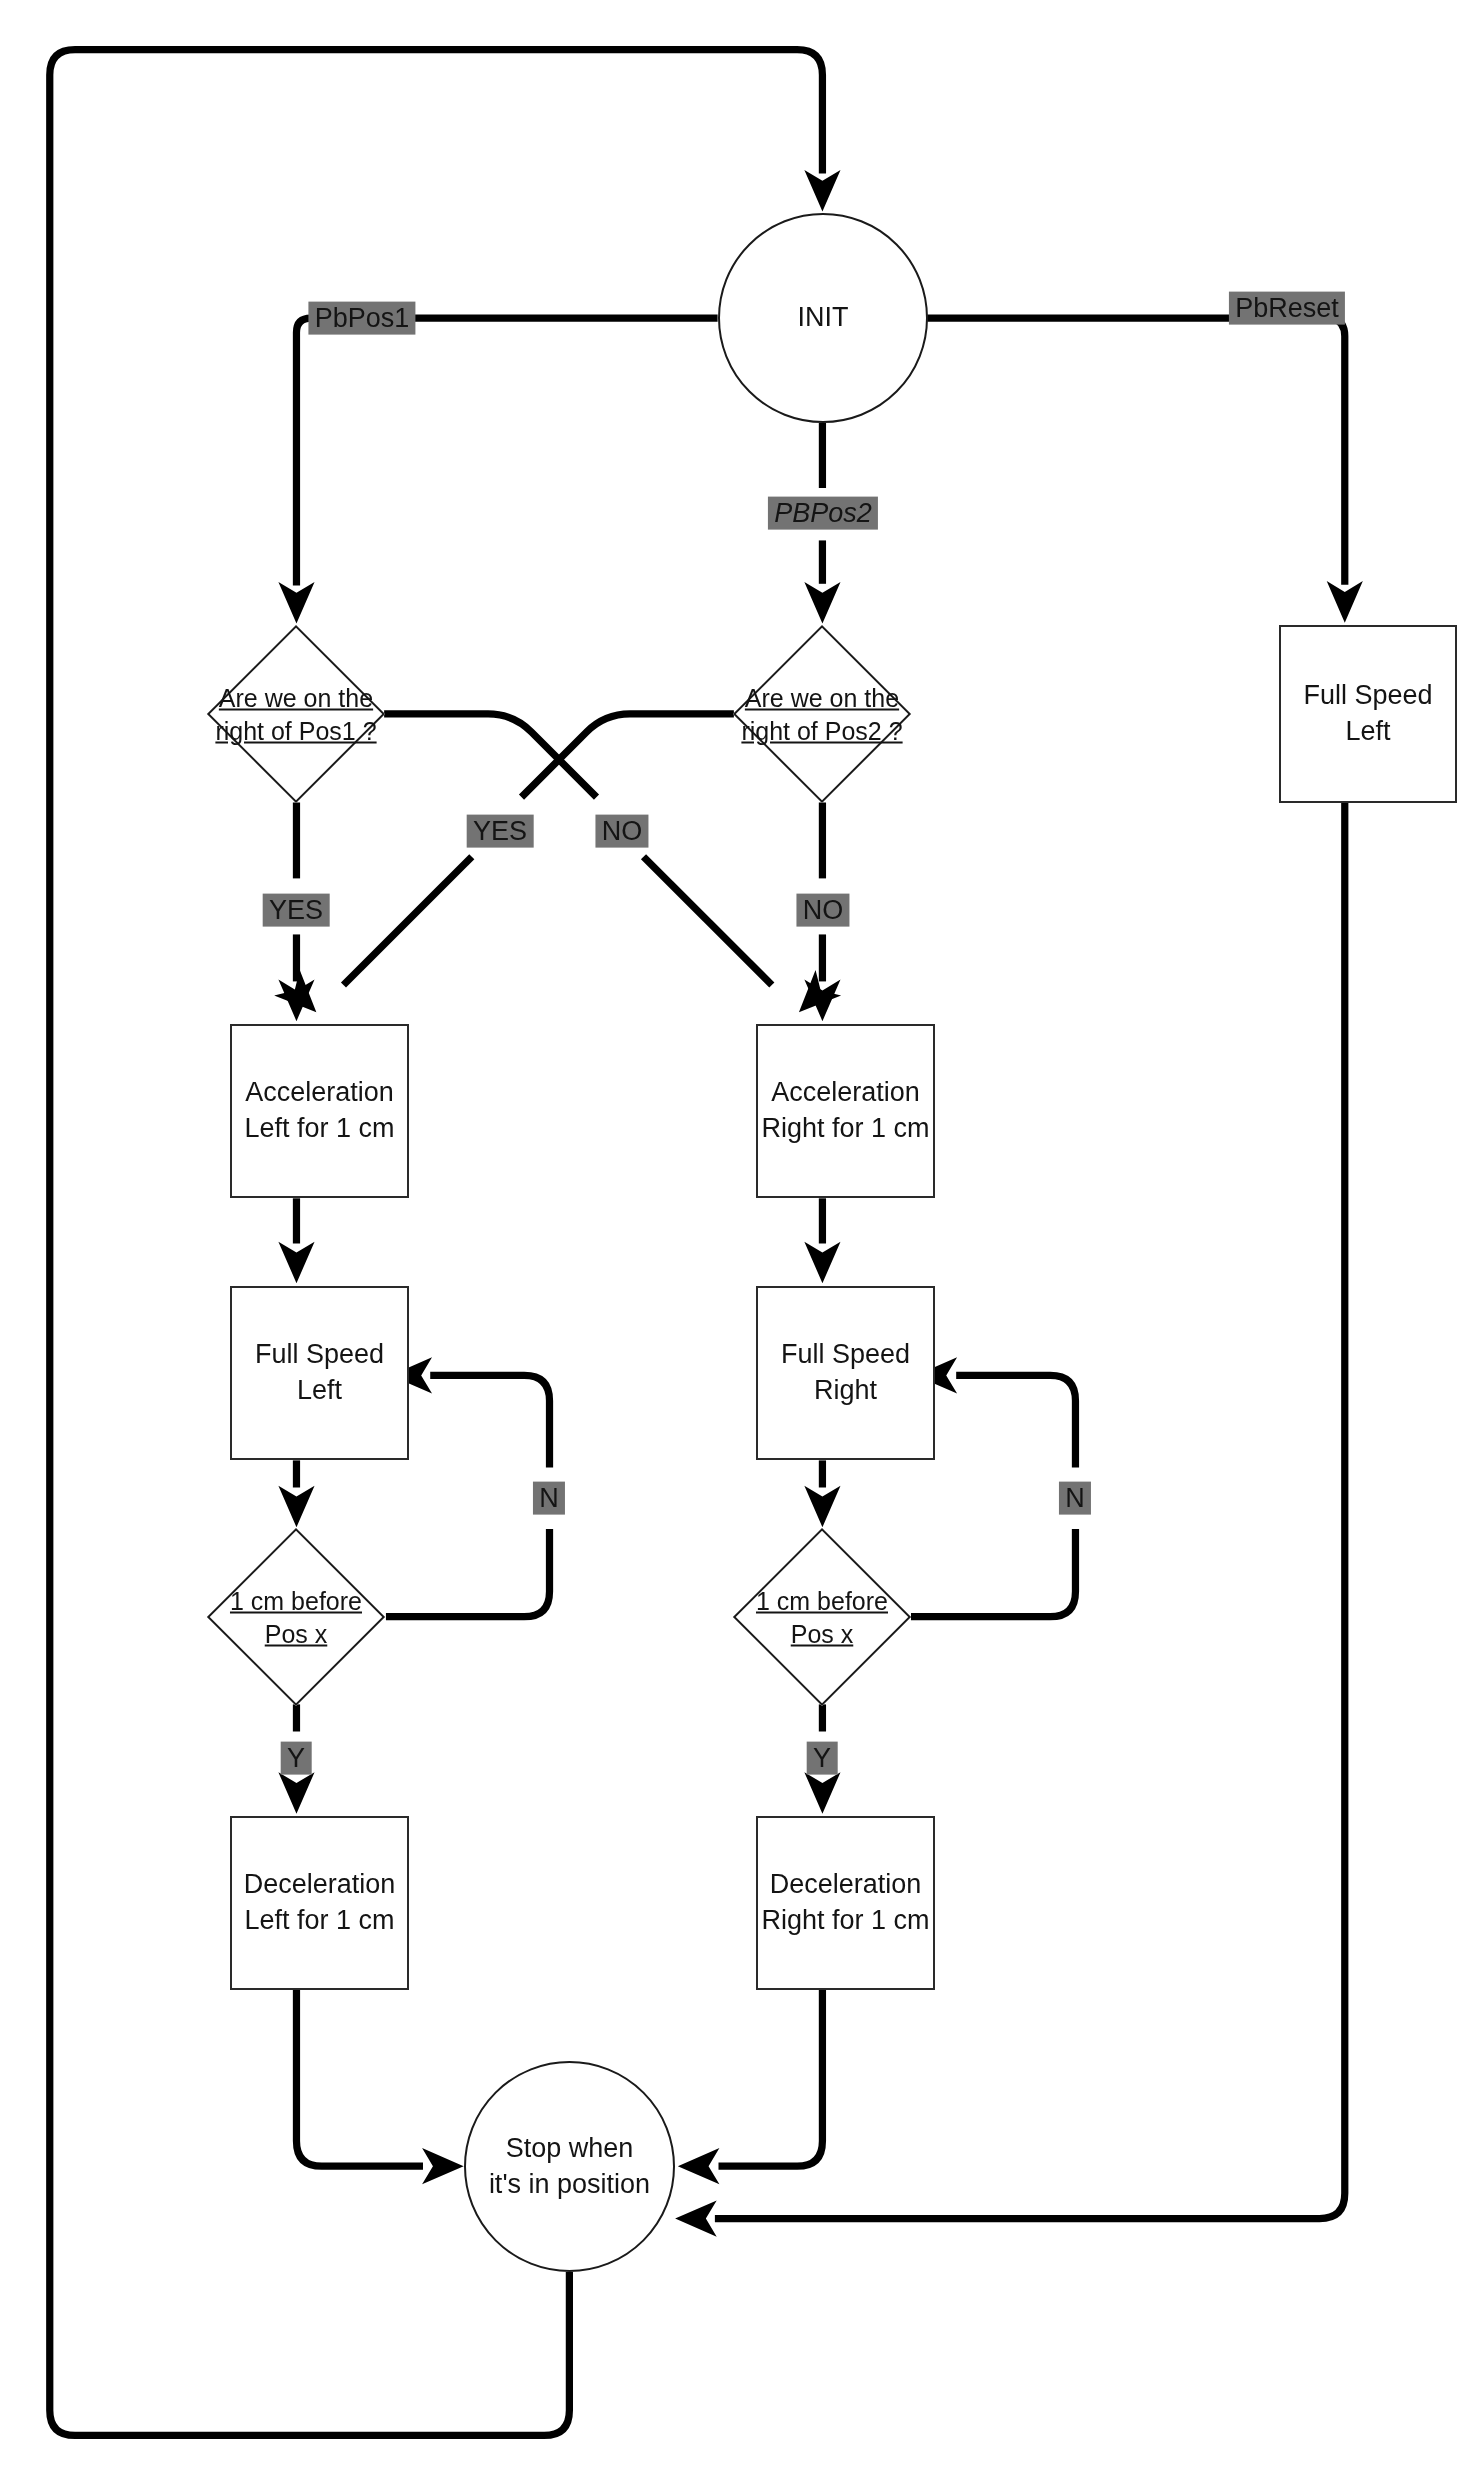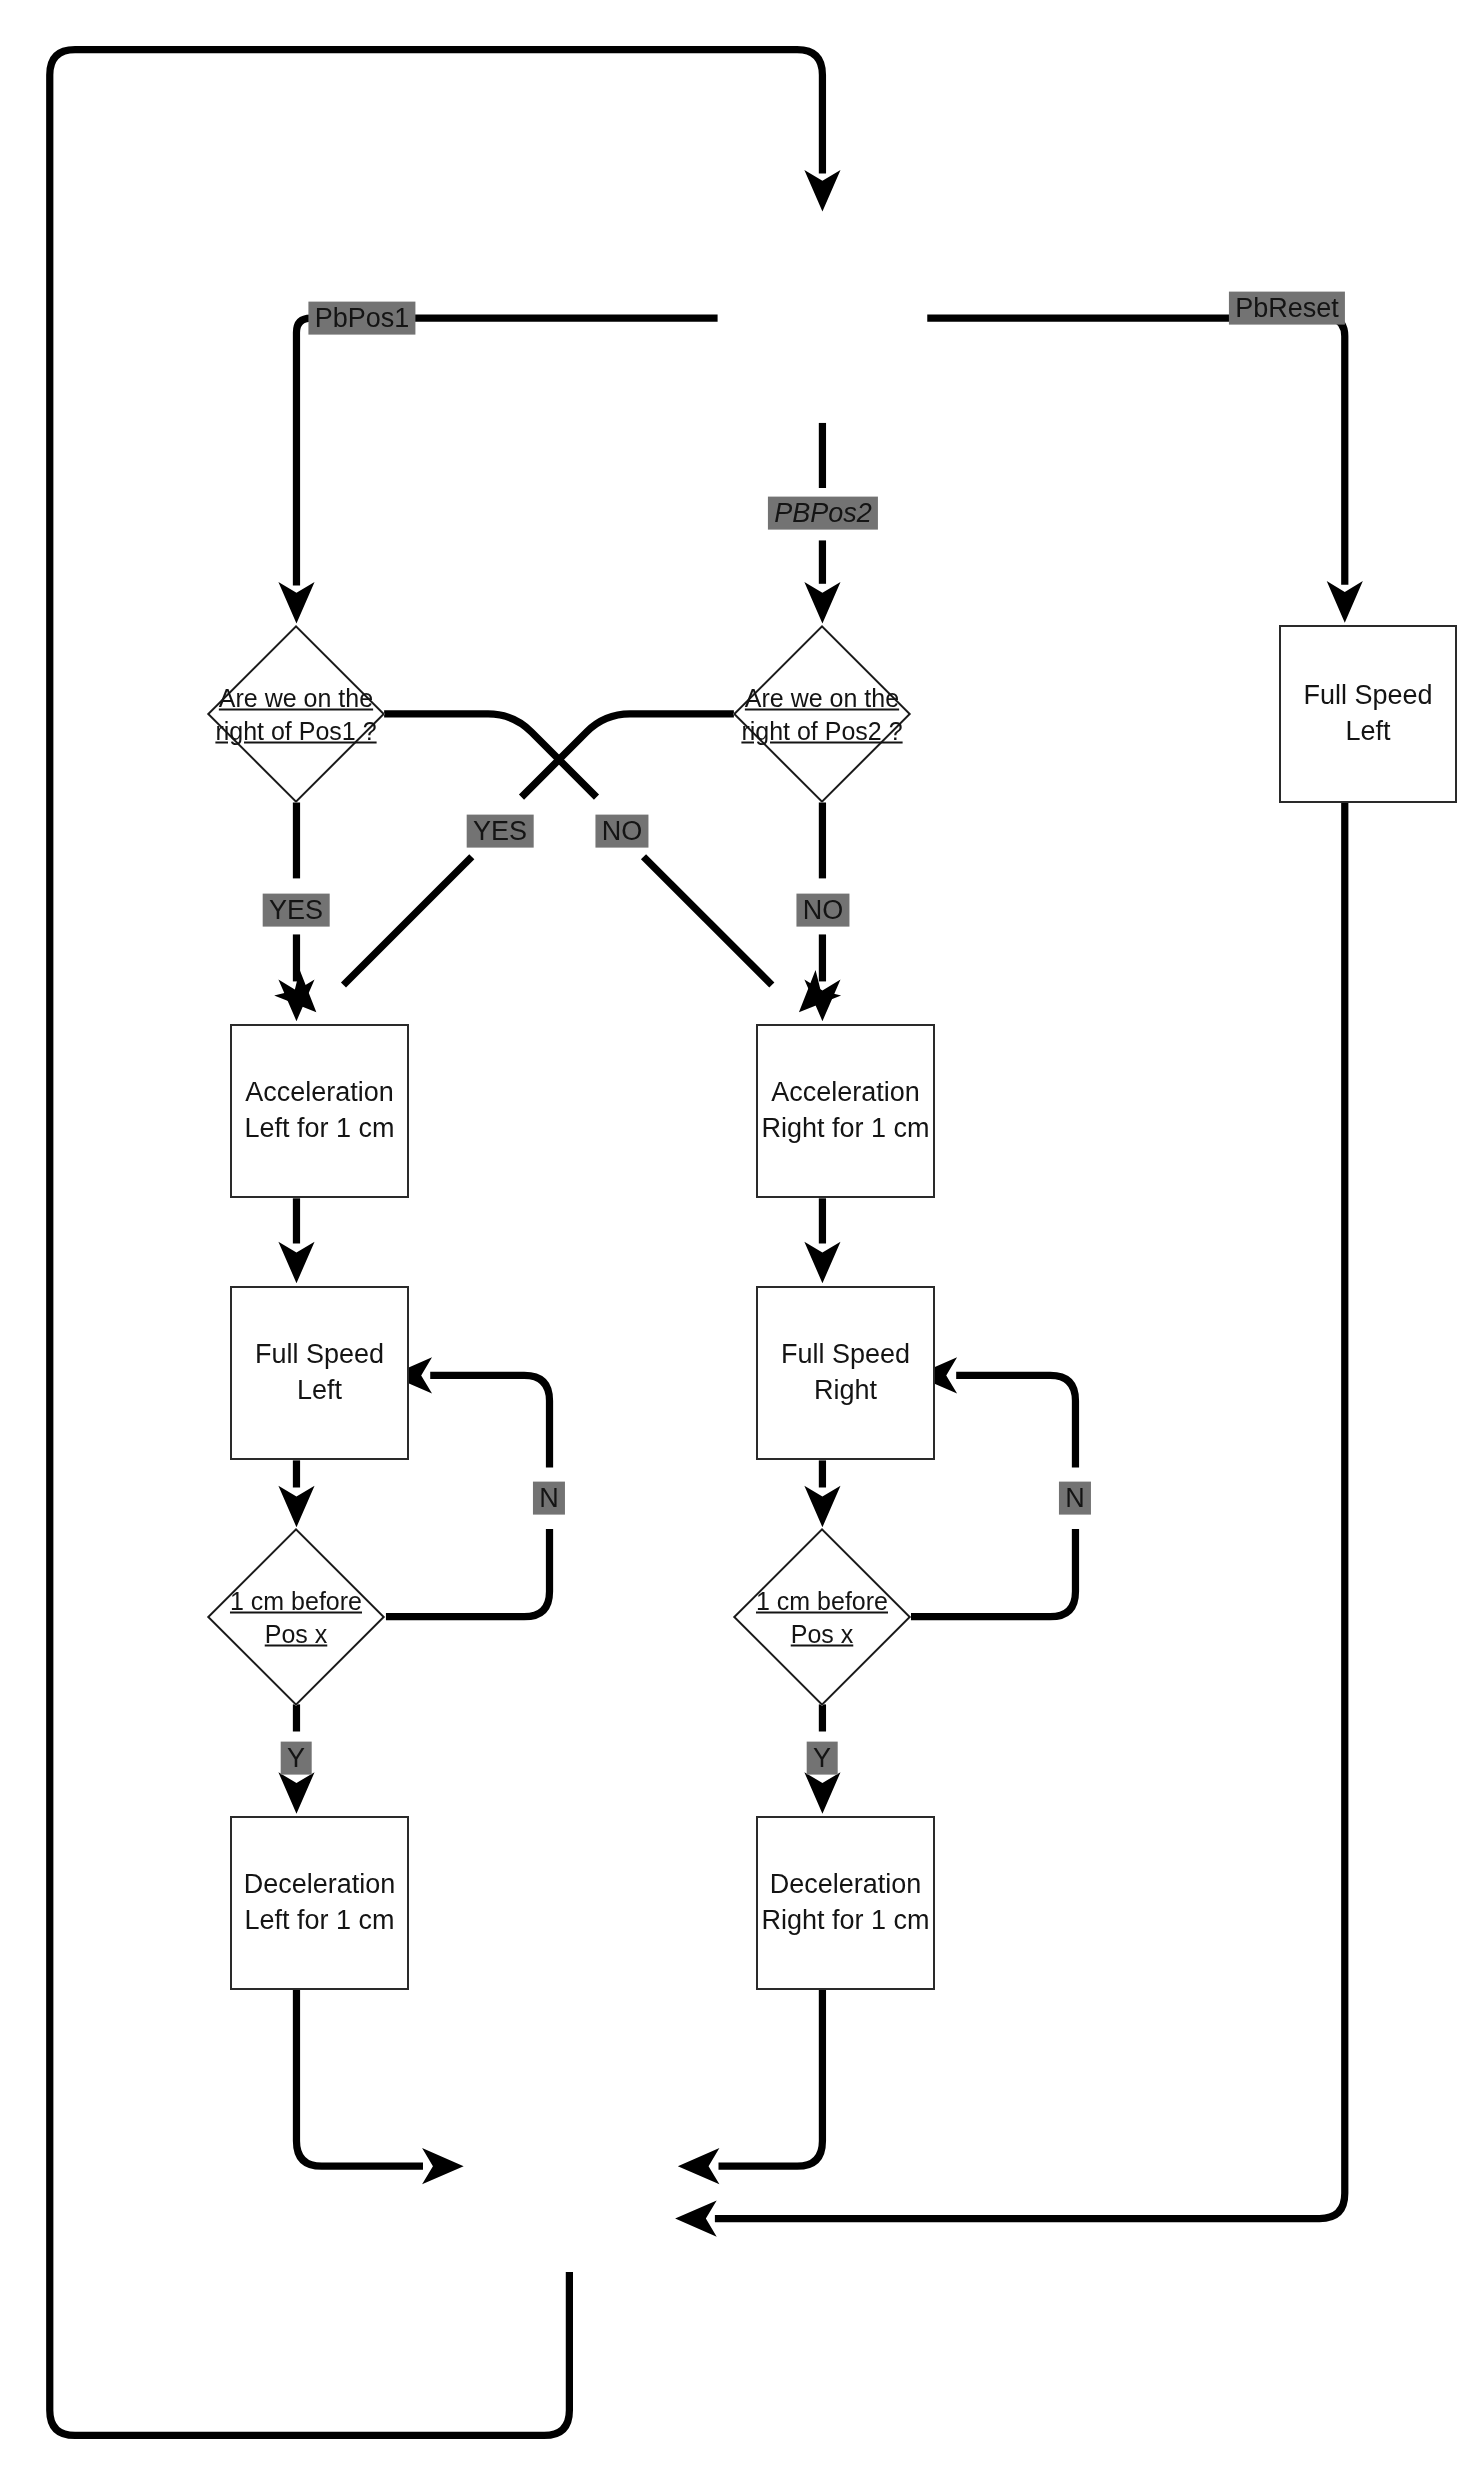--- a/index.html
+++ b/index.html
@@ -89,20 +89,21 @@
 
     <path d="M328 2202 L328 2369 Q328 2397 356 2397 L468 2397"></path>
     <polygon points="0,0 -20,-46 0,-34 20,-46" transform="translate(513,2397) rotate(-90)"></polygon>
     <path d="M910 2202 L910 2369 Q910 2397 882 2397 L795 2397"></path>
     <polygon points="0,0 -20,-46 0,-34 20,-46" transform="translate(750,2397) rotate(90)"></polygon>
 
     <path d="M1488 888 L1488 2427 Q1488 2455 1460 2455 L791 2455"></path>
     <polygon points="0,0 -20,-46 0,-34 20,-46" transform="translate(747,2455) rotate(90)"></polygon>
   </svg>
 
+  <div class="node circle" style="left:718px;top:213px;width:210px;height:210px;"><span>INIT</span></div>
 
   <div class="diamond-shape" style="left:233px;top:651px;"></div>
   <div class="diamond-label" style="left:296px;top:714px;">Are we on the
 right of Pos1 ?</div>
 
   <div class="diamond-shape" style="left:759px;top:651px;"></div>
   <div class="diamond-label" style="left:822px;top:714px;">Are we on the
 right of Pos2 ?</div>
 
   <div class="node rect" style="left:1256px;top:625px;width:178px;height:178px;"><span>Full Speed
@@ -127,20 +128,22 @@
   <div class="diamond-shape" style="left:759px;top:1554px;"></div>
   <div class="diamond-label" style="left:822px;top:1617px;">1 cm before
 Pos x</div>
 
   <div class="node rect" style="left:207px;top:1816px;width:179px;height:174px;"><span>Deceleration
 Left for 1 cm</span></div>
 
   <div class="node rect" style="left:733px;top:1816px;width:179px;height:174px;"><span>Deceleration
 Right for 1 cm</span></div>
 
+  <div class="node circle" style="left:464px;top:2061px;width:211px;height:211px;"><span>Stop when
+it's in position</span></div>
 
   <div class="edge-label" style="left:362px;top:318px;">PbPos1</div>
   <div class="edge-label" style="left:1287px;top:308px;text-align:right;">PbReset</div>
   <div class="edge-label" style="left:823px;top:513px;font-style:italic;">PBPos2</div>
   <div class="edge-label" style="left:500px;top:831px;">YES</div>
   <div class="edge-label" style="left:622px;top:831px;">NO</div>
   <div class="edge-label" style="left:296px;top:910px;">YES</div>
   <div class="edge-label" style="left:823px;top:910px;">NO</div>
   <div class="edge-label" style="left:549px;top:1498px;">N</div>
   <div class="edge-label" style="left:1075px;top:1498px;">N</div>

